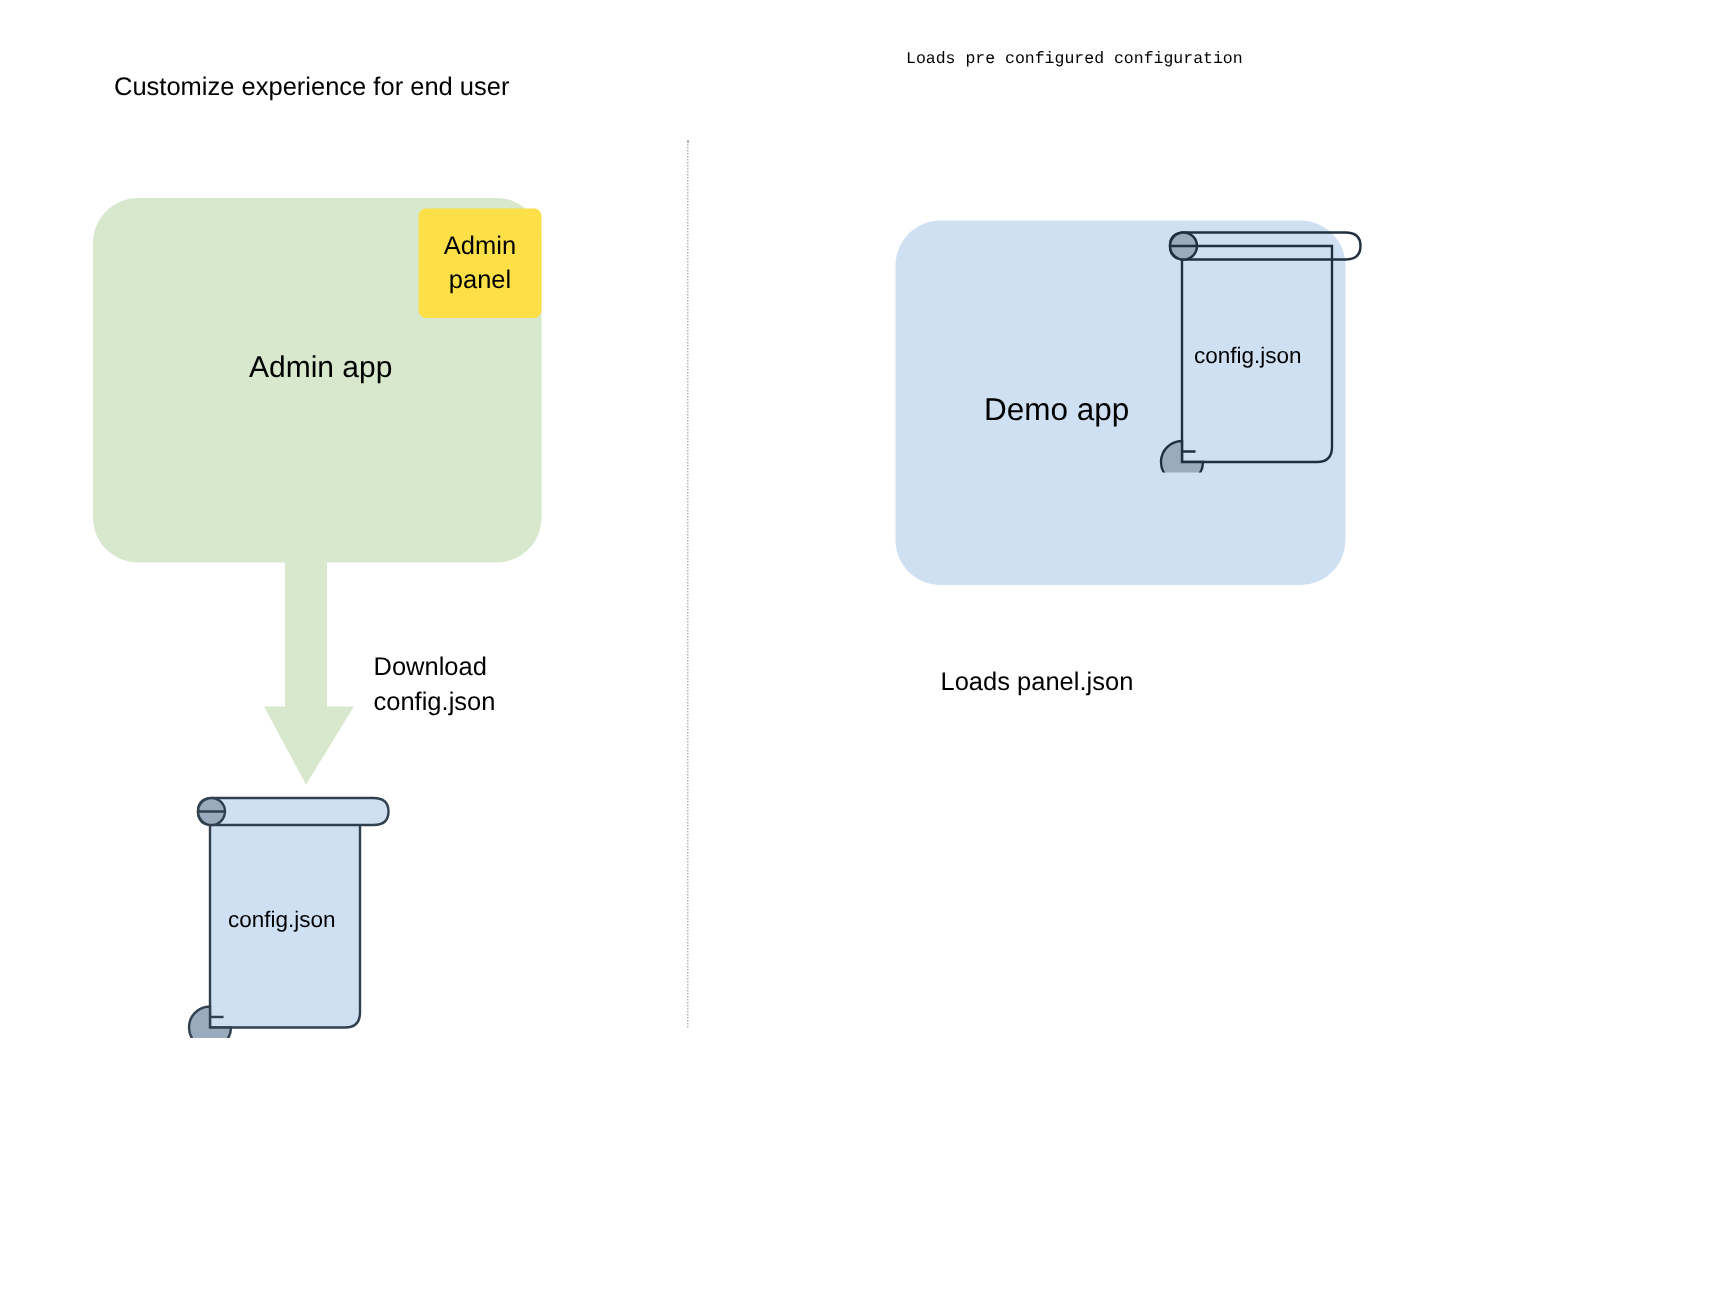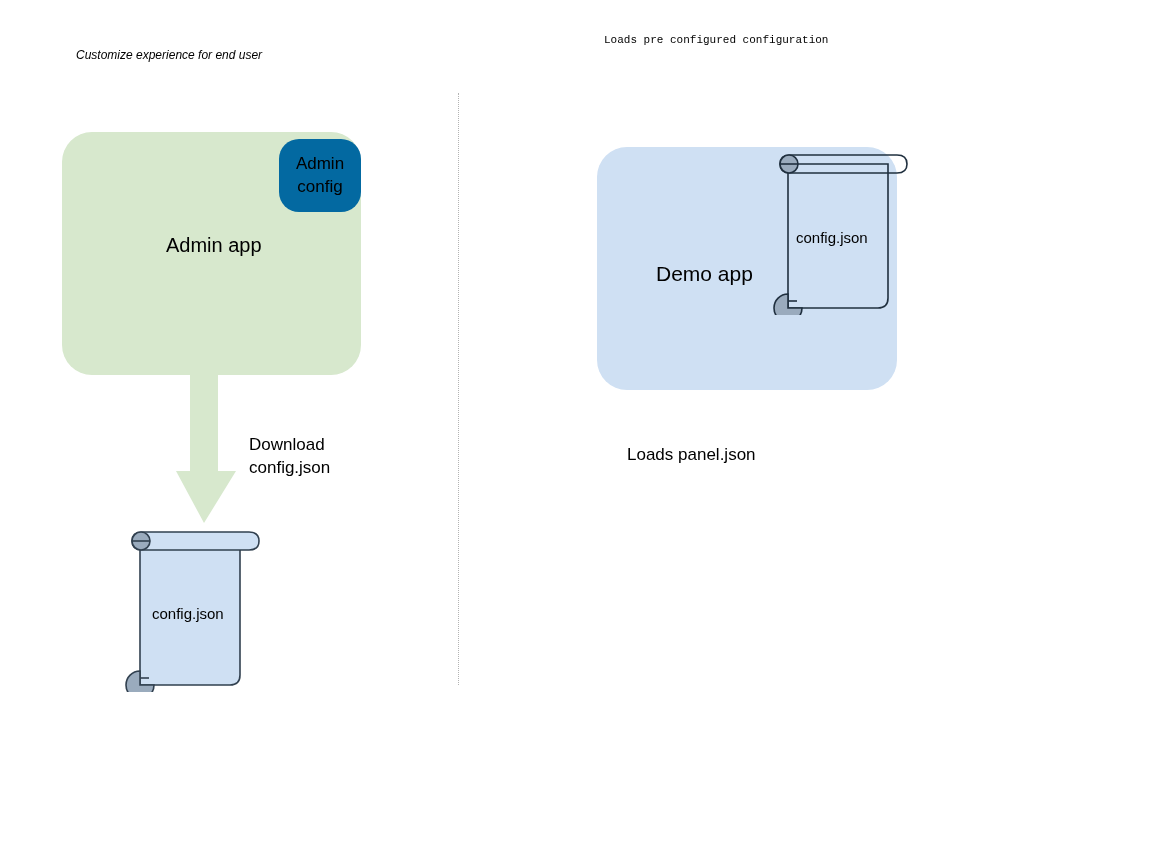--- a/index.html
+++ b/index.html
@@ -22,22 +22,21 @@
   .label {
     position: absolute;
     white-space: pre;
     line-height: 1.35;
     color: #000000;
   }
   
   #header-left {
     left: 76px;
     top: 47px;
-    font-size: 12px;
-    font-style: italic;
+    font-size: 17px;
   }
   #header-right {
     left: 604px;
     top: 33px;
     font-size: 11px;
     font-family: Liberation Mono, monospace;
   }
   
   #divider {
     position: absolute;
@@ -62,22 +61,22 @@
     top: 232px;
     font-size: 20px;
   }
   
   #admin-panel-badge {
     position: absolute;
     left: 279px;
     top: 139px;
     width: 82px;
     height: 73px;
-    background: #0369a1;
-    border-radius: 20px;
+    background: #fde047;
+    border-radius: 5px;
     display: flex;
     align-items: center;
     justify-content: center;
   }
   #admin-panel-label {
     position: static;
     font-size: 17px;
     text-align: center;
     color: #000000;
     line-height: 1.32;
@@ -155,21 +154,21 @@
 
   <div id="divider"></div>
 
   <div id="admin-app-box"></div>
 
   <div class="label z-top" id="admin-app-label">Admin app</div>
 
   <div id="admin-panel-badge">
     <div id="admin-panel-label">
       <span>Admin</span><br>
-      <span>config</span>
+      <span>panel</span>
     </div>
   </div>
 
   <svg id="download-arrow" viewBox="0 0 64 152">
     <polygon points="14,0 42,0 42,98 60,98 28,150 0,98 14,98" fill="#d7e8cd"></polygon>
   </svg>
 
   <div class="label" id="download-arrow-label"><span>Download</span><br><span>config.json</span></div>
 
   <svg class="doc-scroll" id="doc-left" viewBox="0 0 150 165">

